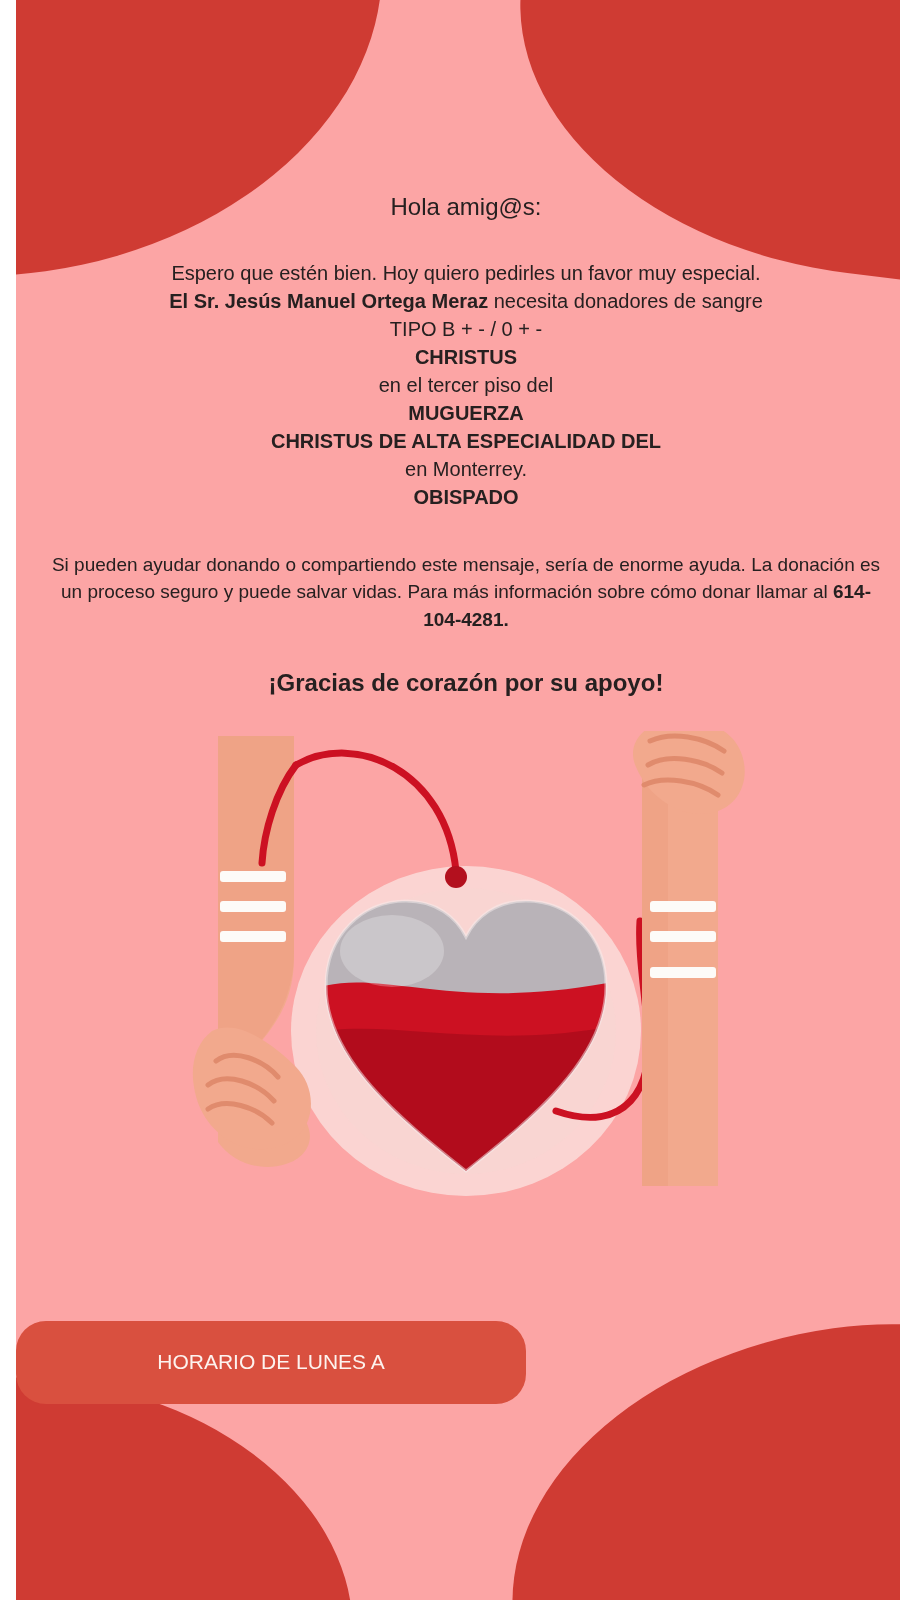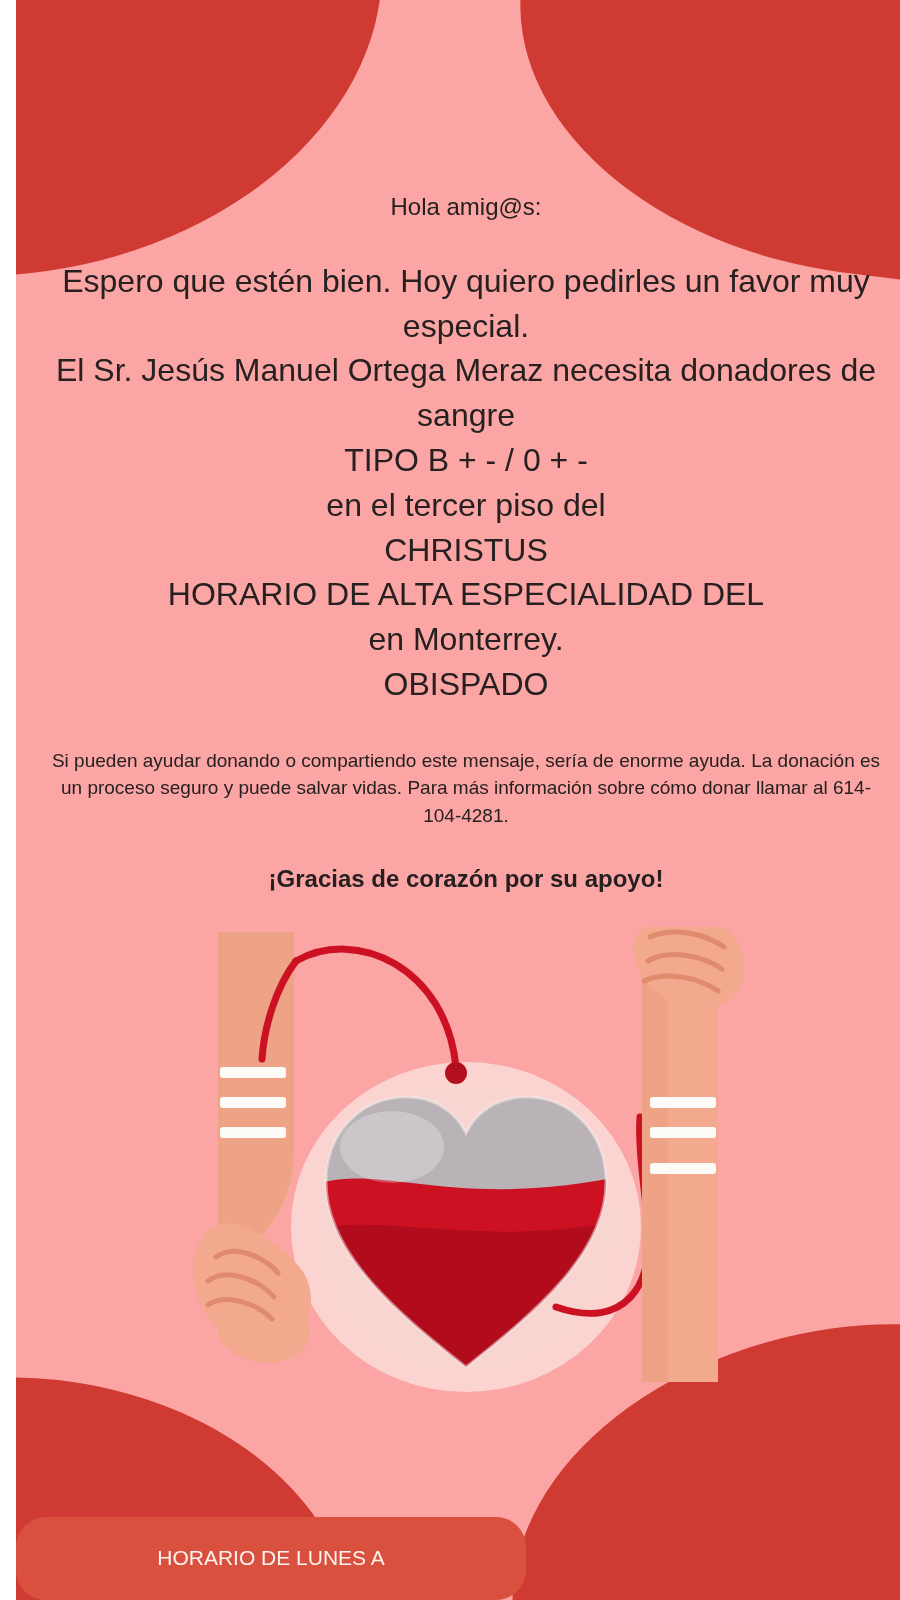--- a/index.html
+++ b/index.html
@@ -110,29 +110,29 @@
   .greeting {
     margin: 0;
     padding-top: 190px;
     font-size: 24px;
     line-height: 1.45;
     font-weight: 400;
   }
   .body-block {
     margin: 0;
     padding-top: 34px;
-    font-size: 32px;
+    font-size: 20px;
     line-height: 1.4;
     font-weight: 400;
   }
   .body-block .line {
     display: block;
   }
   .bold {
-    font-weight: 400;
+    font-weight: 700;
   }
   .paragraph {
     margin: 0;
     padding-top: 40px;
     font-size: 19px;
     line-height: 1.45;
     font-weight: 400;
   }
   .thanks {
     margin: 0;
@@ -195,23 +195,24 @@
   <div class="swoosh swoosh-br"></div>
 
   <div class="content">
 
     <p class="greeting">Hola amig@s:</p>
 
     <div class="body-block">
       <span class="line">Espero que estén bien. Hoy quiero pedirles un favor muy especial.</span>
       <span class="line"><span class="bold">El Sr. Jesús Manuel Ortega  Meraz</span><span> necesita donadores de sangre</span></span>
       <span class="line">TIPO B + - / 0 + -</span>
+      <span class="line bold">CHRISTUS</span>
       <span class="line">en el tercer piso del</span>
-      <span class="line bold">CHRISTUS</span>
-      <span class="line bold">HORARIO DE ALTA ESPECIALIDAD DEL</span>
+      <span class="line bold">MUGUERZA</span>
+      <span class="line bold">CHRISTUS DE ALTA ESPECIALIDAD DEL</span>
       <span class="line">en Monterrey.</span>
       <span class="line bold">OBISPADO</span>
     </div>
 
     <p class="paragraph"><span>Si pueden ayudar donando o compartiendo este mensaje, sería de enorme ayuda. La donación es un proceso seguro y puede salvar vidas. Para más información sobre cómo donar llamar al </span><span class="bold">614- 104-4281.</span></p>
 
     <p class="thanks">¡Gracias de corazón por su apoyo!</p>
   </div>
 
   <div class="illustration">

